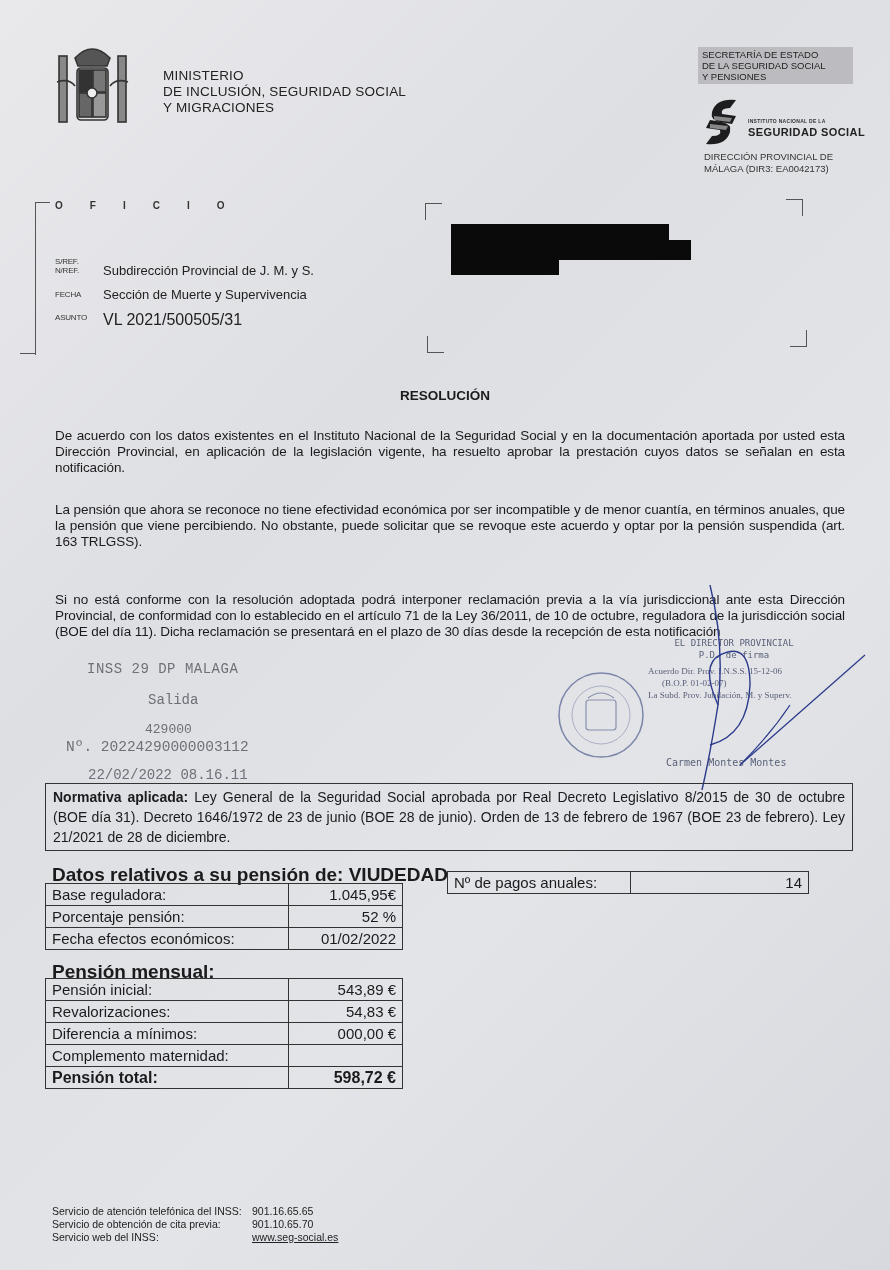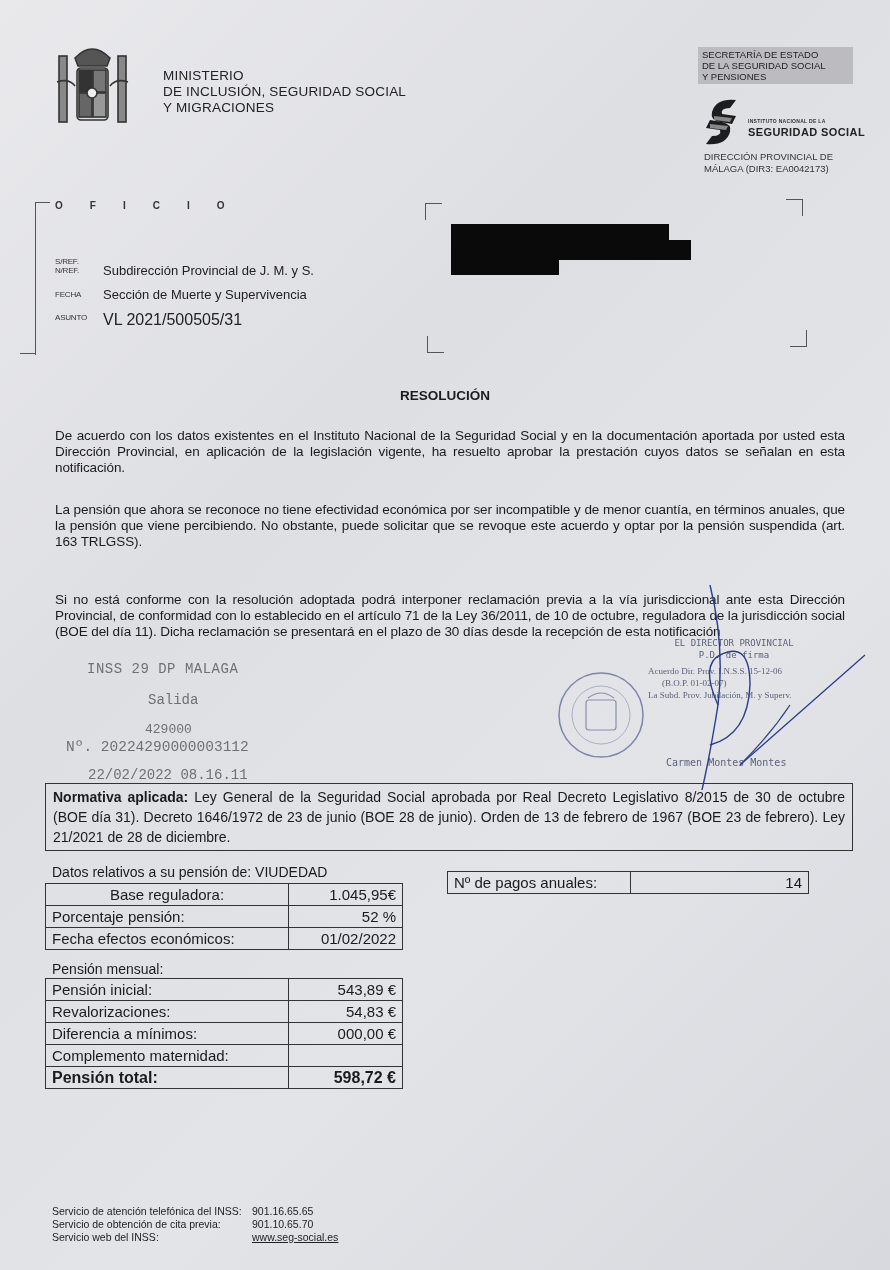--- a/index.html
+++ b/index.html
@@ -30,21 +30,21 @@
   .redact { background:#0a0a0a; }
   
   .title { left:0; width:890px; top:388px; text-align:center; font-weight:bold; font-size:13.5px; }
   .para { left:55px; width:790px; font-size:13.5px; line-height:16px; text-align:justify; font-family:"Liberation Sans Narrow","Liberation Sans",sans-serif; letter-spacing:-0.1px; }
   .stamp { font-family:"Liberation Mono", monospace; color:#6f6f78; }
   .signature-text { font-family:"DejaVu Sans Mono", monospace; color:#5a6279; font-size:9px; }
   
   table { border-collapse:collapse; }
   .norm { left:45px; top:783px; width:808px; border:1.5px solid #333; padding:3px 7px; box-sizing:border-box; font-size:14px; line-height:20px; text-align:justify; }
   .norm b { font-weight:bold; }
-  .sect-head { font-weight:normal; font-size:14px; }
+  .sect-head { font-weight:bold; font-size:19px; }
   .dtable td { border:1.5px solid #333; font-size:15px; padding:1px 6px; height:19px; }
   .dtable td.v { text-align:right; }
   .footer { left:52px; top:1205px; font-size:10.5px; line-height:13px; color:#222; }
 </style>
 </head>
 <body>
 
 <svg class="abs crest" viewBox="0 0 75 92">
   <g fill="none" stroke="#333" stroke-width="1.6">
     <path d="M20 20 Q37 2 55 20 L52 28 H23 Z" fill="#555"></path>
@@ -139,21 +139,21 @@
 </svg>
 
 <div class="abs norm">
   <b>Normativa aplicada:</b><span> Ley General de la Seguridad Social aprobada por Real Decreto Legislativo 8/2015 de 30 de octubre (BOE día 31). Decreto 1646/1972 de 23 de junio (BOE 28 de junio). Orden de 13 de febrero de 1967 (BOE 23 de febrero). Ley 21/2021 de 28 de diciembre.</span>
 </div>
 
 <div class="abs sect-head" style="left:52px;top:864px;">Datos relativos a su pensión de: VIUDEDAD</div>
 <table class="abs dtable" style="left:45px;top:883px;width:358px;">
   <tbody>
       <tr>
-    <td style="width:230px;text-align:center;">Base reguladora:</td>
+    <td style="width:230px;">Base reguladora:</td>
     <td class="v">1.045,95€</td>
   </tr>
   <tr>
     <td>Porcentaje pensión:</td>
     <td class="v">52 %</td>
   </tr>
   <tr>
     <td>Fecha efectos económicos:</td>
     <td class="v">01/02/2022</td>
   </tr>

